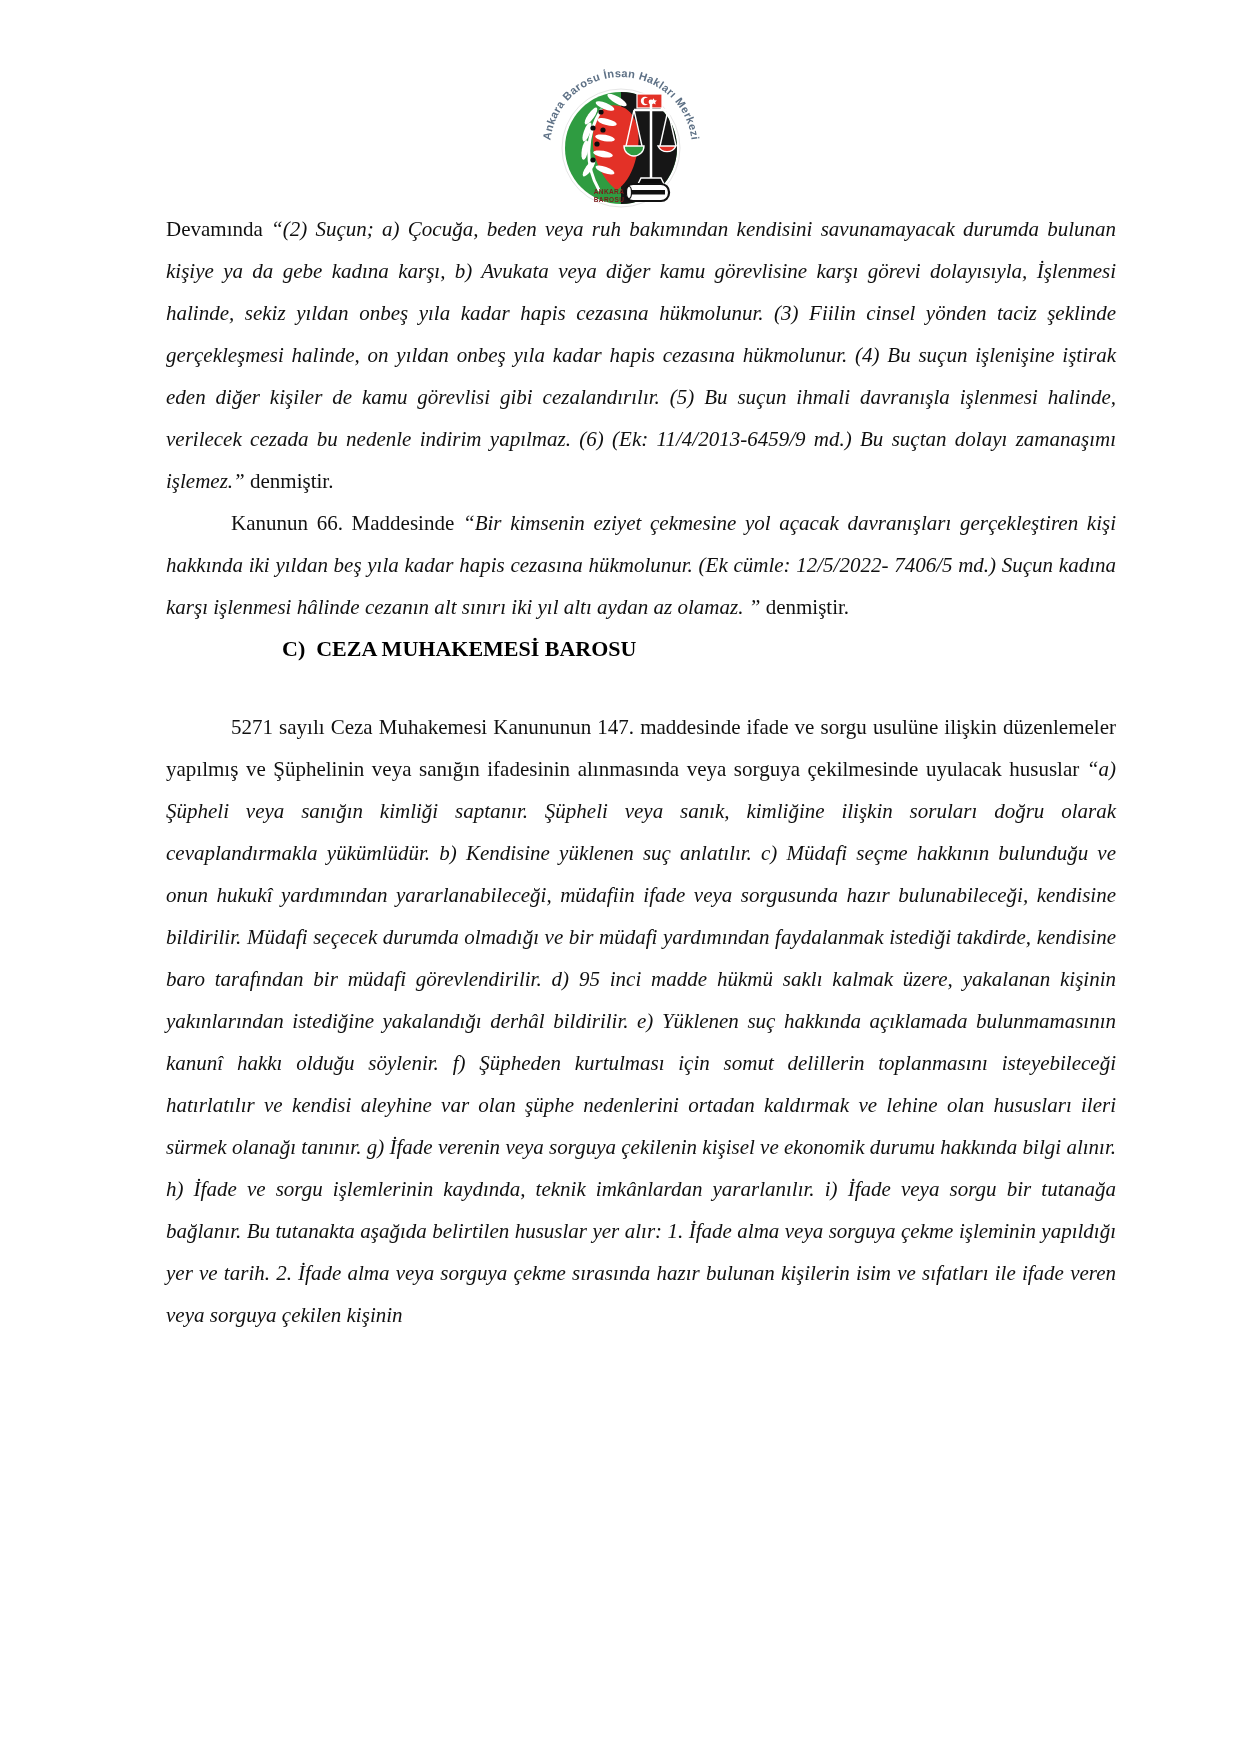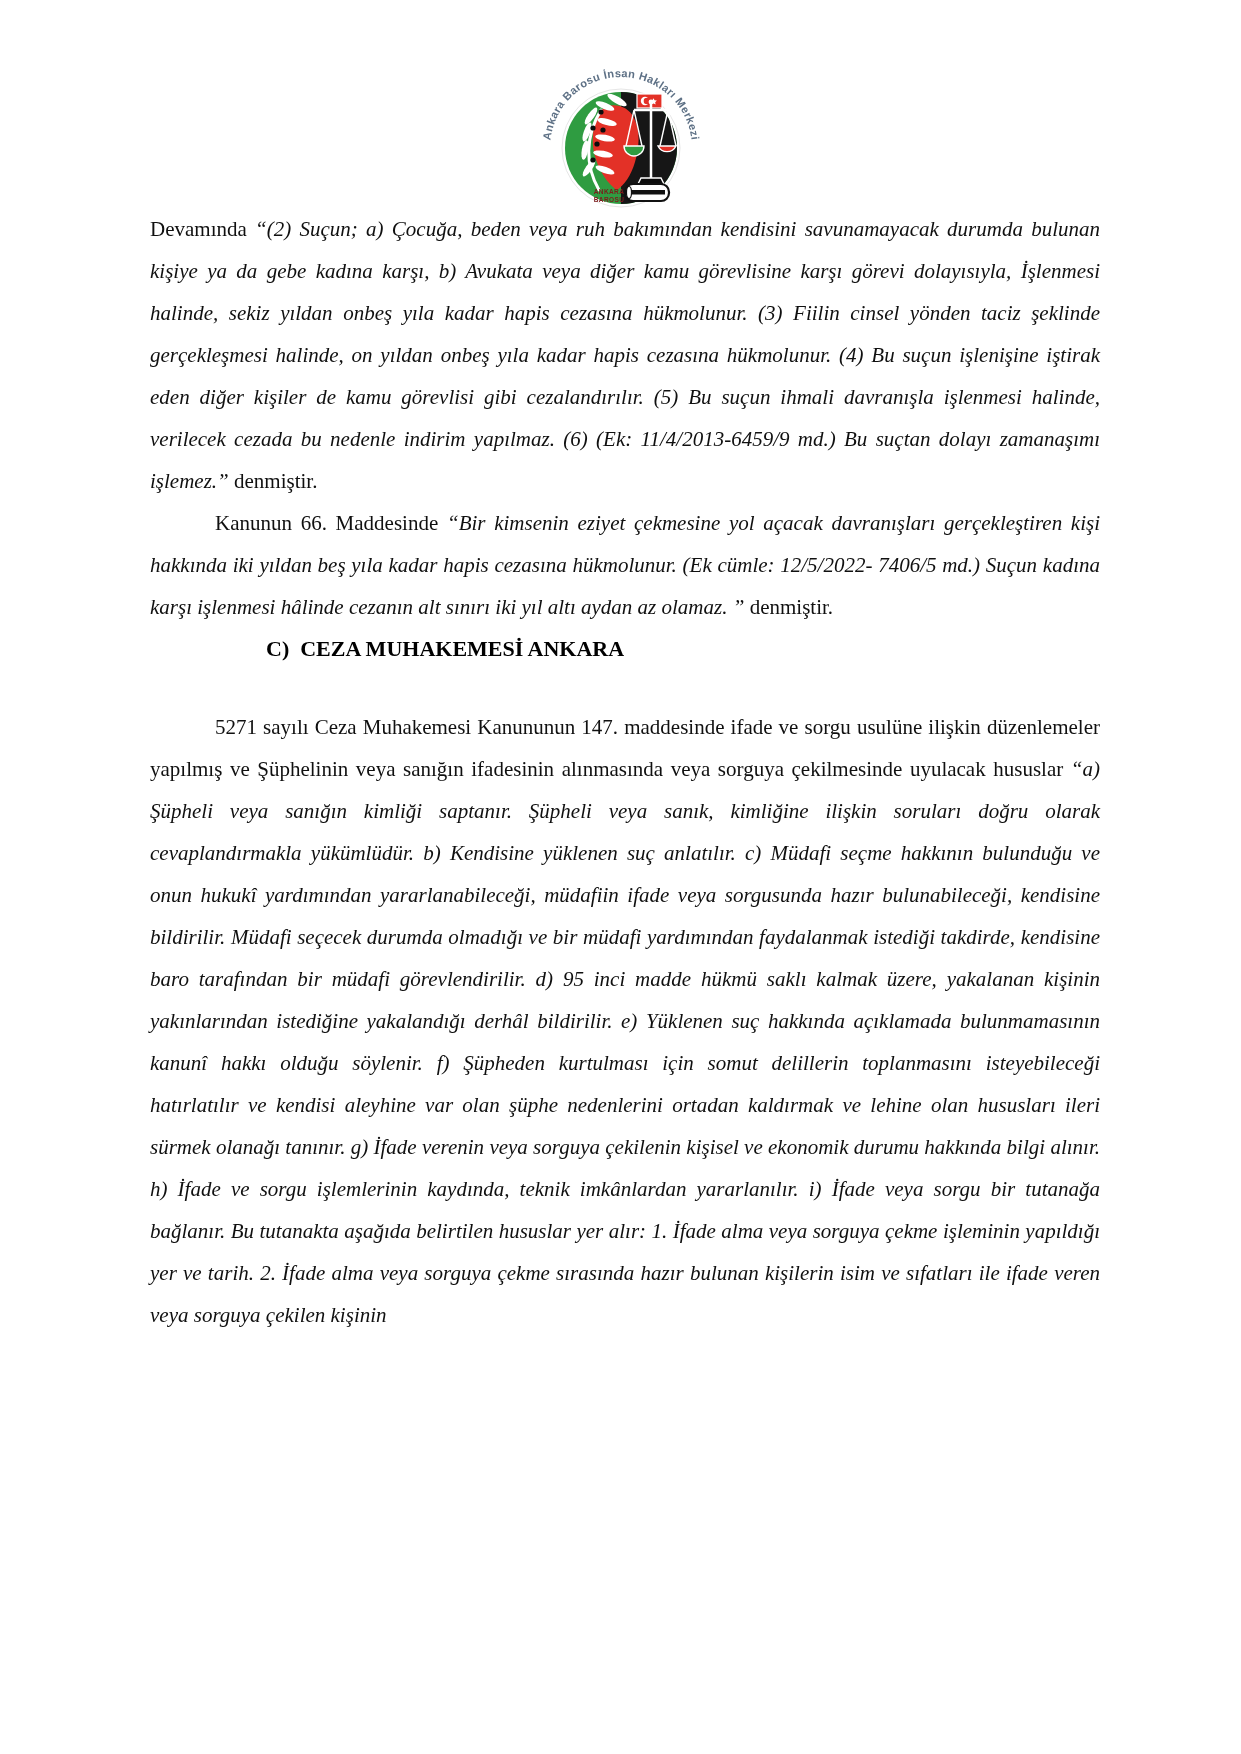--- a/index.html
+++ b/index.html
@@ -28,21 +28,21 @@
     letter-spacing: 0.4px;
   }
   .banner-label {
     font-family: "Liberation Sans", "DejaVu Sans", sans-serif;
     font-size: 6.5px;
     font-weight: 700;
     letter-spacing: 0.4px;
   }
   .content {
     position: absolute;
-    left: 150px;
+    left: 166px;
     top: 208px;
     width: 950px;
     font-size: 21px;
     line-height: 42px;
     text-align: justify;
     color: #101010;
     font-family: Liberation Serif, serif;
   }
   .content p { margin: 0; }
   .p1 { margin-bottom: 26px; }
@@ -135,18 +135,18 @@
       </g>
     </svg>
   </div>
 
   <div class="content">
 
     <p class="p1"><span>Devamında </span><span class="q">“(2) Suçun; a) Çocuğa, beden veya ruh bakımından kendisini savunamayacak durumda bulunan kişiye ya da gebe kadına karşı, b) Avukata veya diğer kamu görevlisine karşı görevi dolayısıyla, İşlenmesi halinde, sekiz yıldan onbeş yıla kadar hapis cezasına hükmolunur. (3) Fiilin cinsel yönden taciz şeklinde gerçekleşmesi halinde, on yıldan onbeş yıla kadar hapis cezasına hükmolunur. (4) Bu suçun işlenişine iştirak eden diğer kişiler de kamu görevlisi gibi cezalandırılır. (5) Bu suçun ihmali davranışla işlenmesi halinde, verilecek cezada bu nedenle indirim yapılmaz. (6) (Ek: 11/4/2013-6459/9 md.) Bu suçtan dolayı zamanaşımı işlemez.”</span><span> denmiştir.</span></p>
 
     <p class="p2 indent"><span>Kanunun 66. Maddesinde </span><span class="q">“Bir kimsenin eziyet çekmesine yol açacak davranışları gerçekleştiren kişi hakkında iki yıldan beş yıla kadar hapis cezasına hükmolunur. (Ek cümle: 12/5/2022- 7406/5 md.) Suçun kadına karşı işlenmesi hâlinde cezanın alt sınırı iki yıl altı aydan az olamaz. ”</span><span> denmiştir.</span></p>
 
-    <h2 class="section-heading">C)  CEZA MUHAKEMESİ ANKARA</h2>
+    <h2 class="section-heading">C)  CEZA MUHAKEMESİ BAROSU</h2>
 
     <p class="indent"><span>5271 sayılı Ceza Muhakemesi Kanununun 147. maddesinde ifade ve sorgu usulüne ilişkin düzenlemeler yapılmış ve Şüphelinin veya sanığın ifadesinin alınmasında veya sorguya çekilmesinde uyulacak hususlar </span><span class="q">“a) Şüpheli veya sanığın kimliği saptanır. Şüpheli veya sanık, kimliğine ilişkin soruları doğru olarak cevaplandırmakla yükümlüdür. b) Kendisine yüklenen suç anlatılır. c) Müdafi seçme hakkının bulunduğu ve onun hukukî yardımından yararlanabileceği, müdafiin ifade veya sorgusunda hazır bulunabileceği, kendisine bildirilir. Müdafi seçecek durumda olmadığı ve bir müdafi yardımından faydalanmak istediği takdirde, kendisine baro tarafından bir müdafi görevlendirilir. d) 95 inci madde hükmü saklı kalmak üzere, yakalanan kişinin yakınlarından istediğine yakalandığı derhâl bildirilir. e) Yüklenen suç hakkında açıklamada bulunmamasının kanunî hakkı olduğu söylenir. f) Şüpheden kurtulması için somut delillerin toplanmasını isteyebileceği hatırlatılır ve kendisi aleyhine var olan şüphe nedenlerini ortadan kaldırmak ve lehine olan hususları ileri sürmek olanağı tanınır. g) İfade verenin veya sorguya çekilenin kişisel ve ekonomik durumu hakkında bilgi alınır. h) İfade ve sorgu işlemlerinin kaydında, teknik imkânlardan yararlanılır. i) İfade veya sorgu bir tutanağa bağlanır. Bu tutanakta aşağıda belirtilen hususlar yer alır: 1. İfade alma veya sorguya çekme işleminin yapıldığı yer ve tarih. 2. İfade alma veya sorguya çekme sırasında hazır bulunan kişilerin isim ve sıfatları ile ifade veren veya sorguya çekilen kişinin</span></p>
 
   </div>
 </div>
 
 </body></html>

